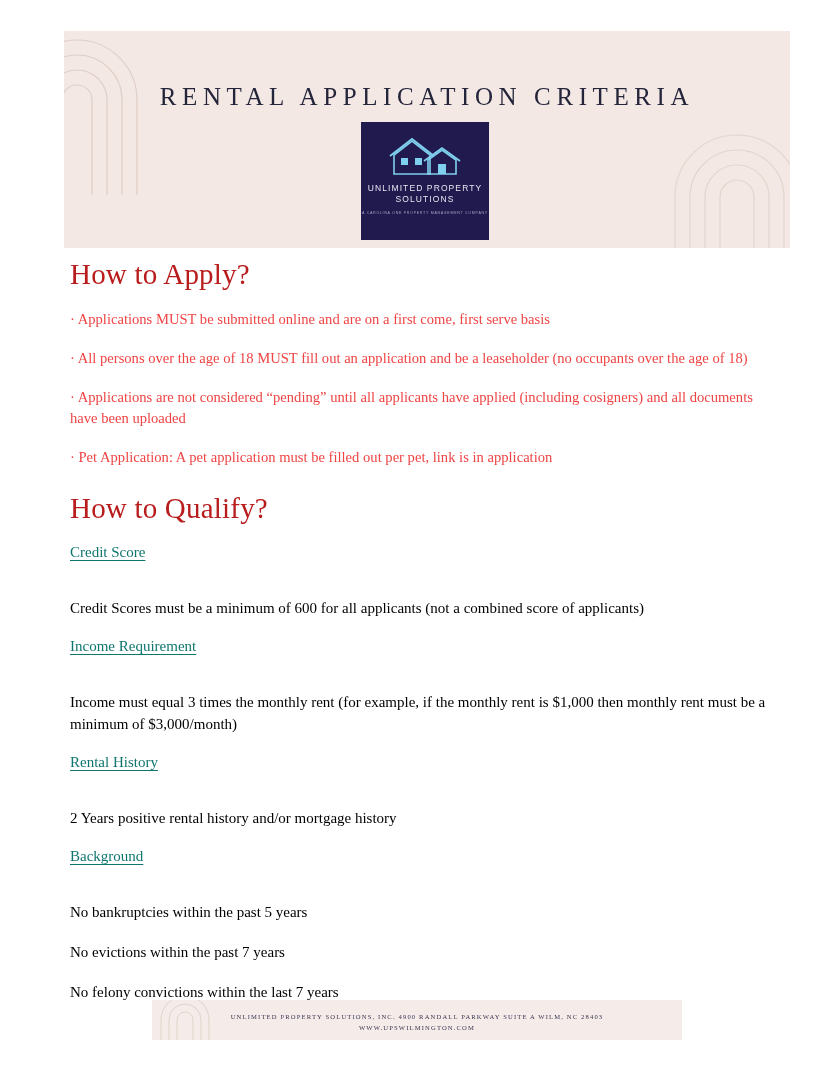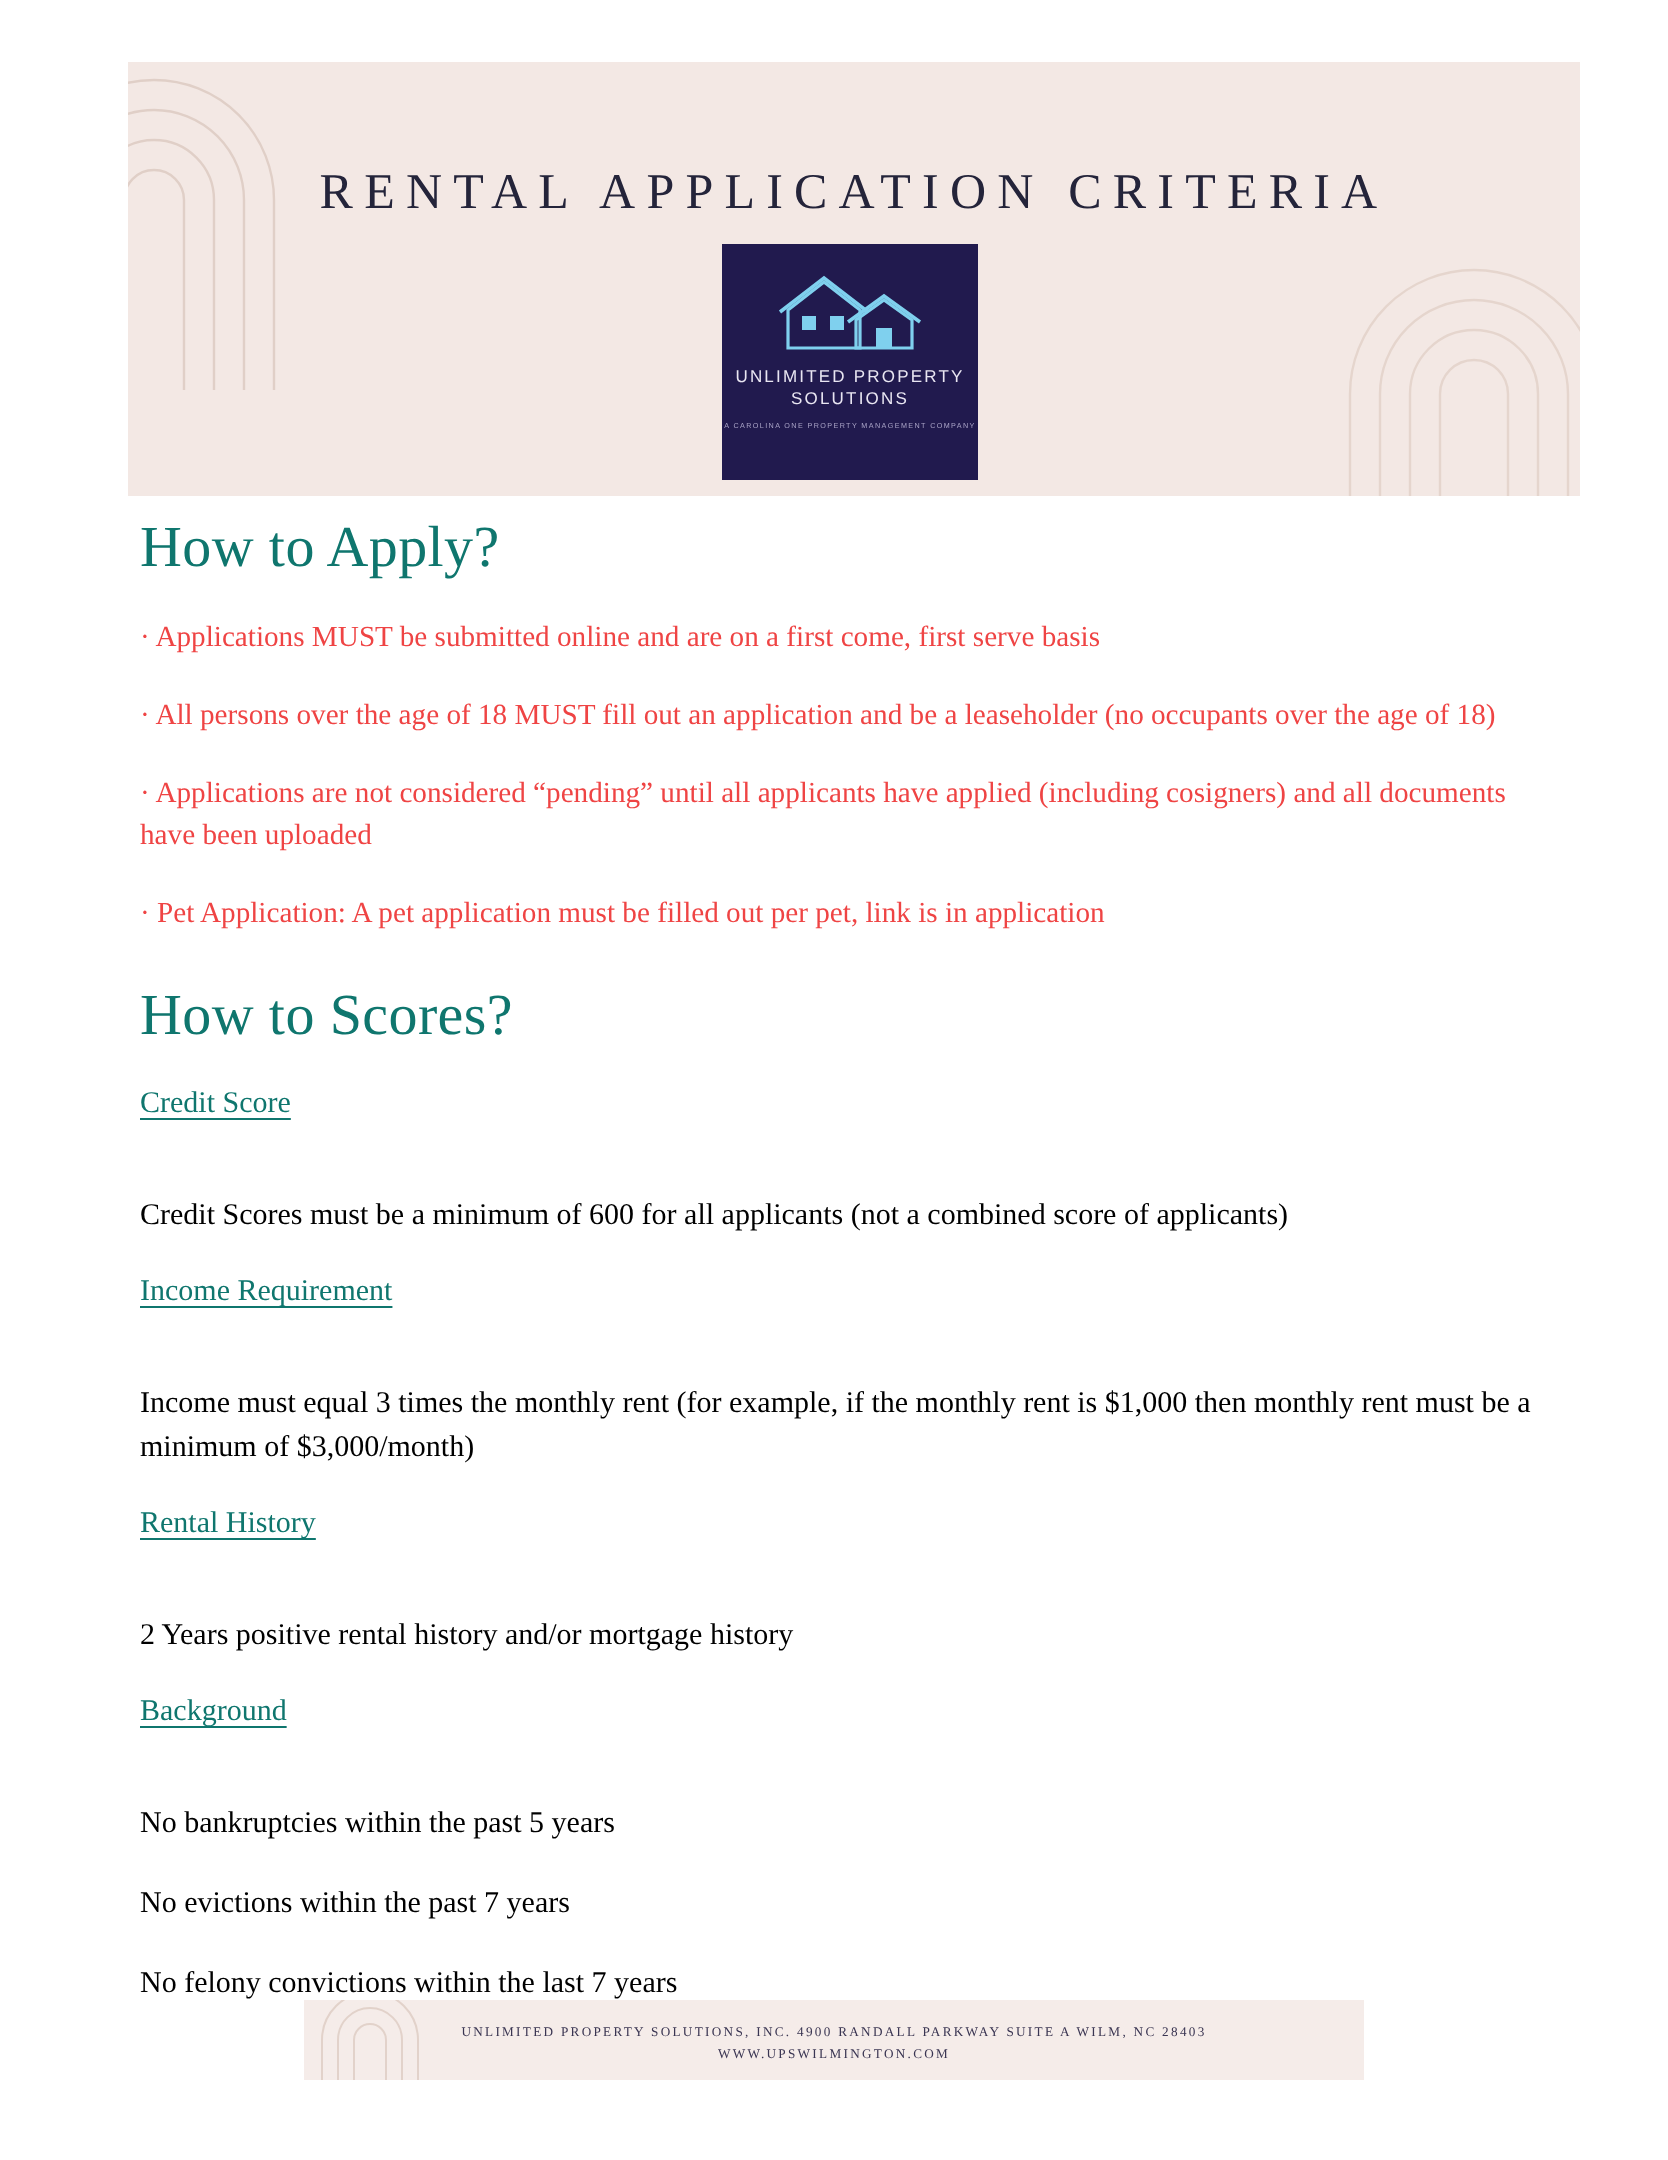--- a/index.html
+++ b/index.html
@@ -104,21 +104,21 @@
     position: absolute;
     left: 70px;
     top: 258px;
     width: 700px;
   }
   h2.section {
     font-family: "Liberation Serif", serif;
     font-weight: 400;
     font-size: 29px;
     margin: 0 0 18px 0;
-    color: #0f766e;
+    color: #b91c1c;
     letter-spacing: 0.2px;
   }
   h2.section.second { margin-top: 24px; }
 
   p.bullet {
     font-size: 14.6px;
     line-height: 21px;
     margin: 0 0 18px 0;
     color: #ef4444;
   }
@@ -216,21 +216,21 @@
 
   <div class="content">
 
     <h2 class="section">How to Apply?</h2>
 
     <p class="bullet">· Applications MUST be submitted online and are on a first come, first serve basis</p>
     <p class="bullet">· All persons over the age of 18 MUST fill out an application and be a leaseholder (no occupants over the age of 18)</p>
     <p class="bullet">· Applications are not considered “pending” until all applicants have applied (including cosigners) and all documents have been uploaded</p>
     <p class="bullet">· Pet Application: A pet application must be filled out per pet, link is in application</p>
 
-    <h2 class="section second">How to Scores?</h2>
+    <h2 class="section second">How to Qualify?</h2>
 
     <div class="sub-wrap">
       <span class="sub-head">Credit Score </span>
     </div>
     <p class="body-line">Credit Scores must be a minimum of 600 for all applicants (not a combined score of applicants)</p>
 
     <div class="sub-wrap">
       <span class="sub-head">Income Requirement</span>
     </div>
     <p class="body-line">Income must equal 3 times the monthly rent (for example, if the monthly rent is $1,000 then monthly rent must be a minimum of $3,000/month)</p>

